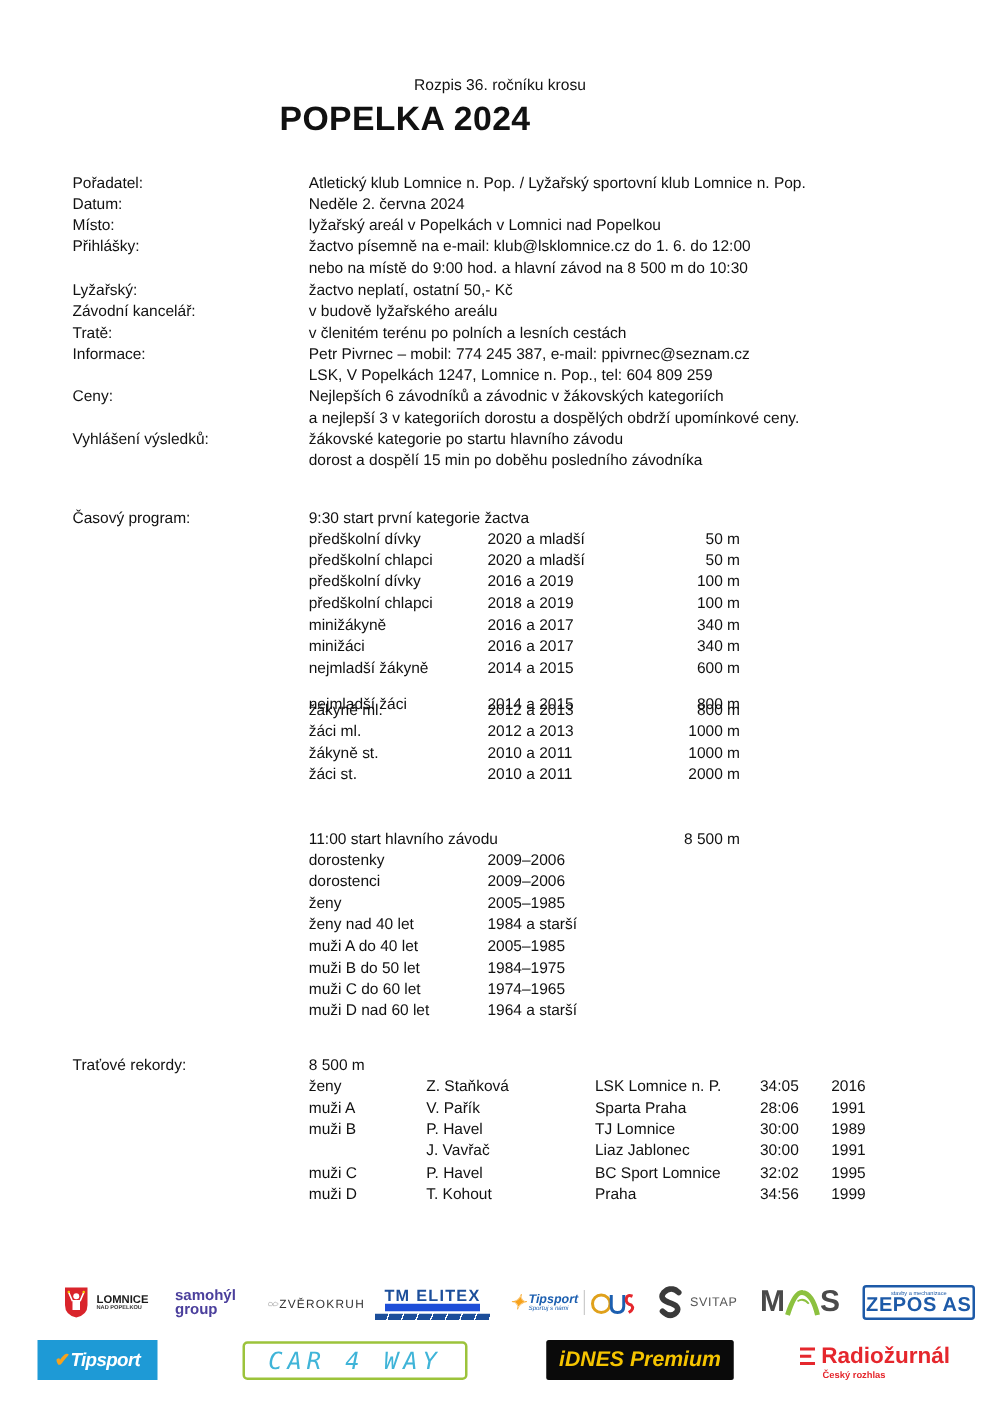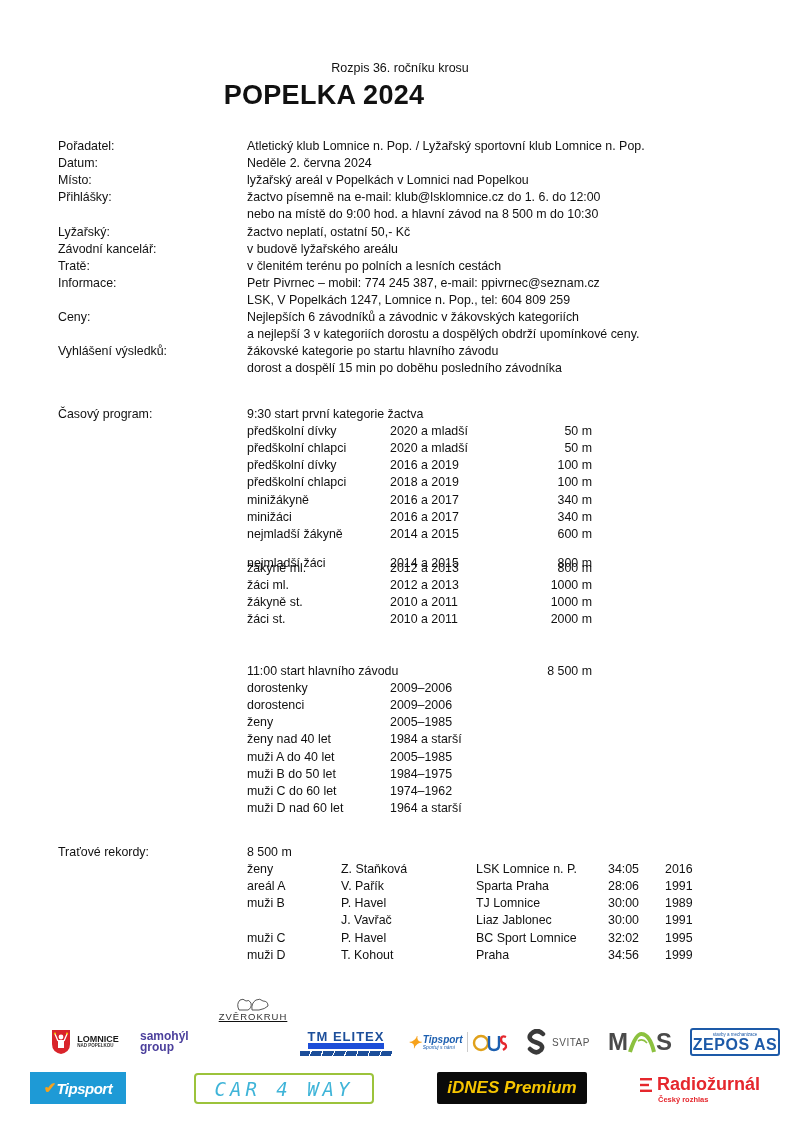--- a/index.html
+++ b/index.html
@@ -139,39 +139,39 @@
     <div class="row" style="top: 750px;">
       <div class="c1">muži A do 40 let</div>
       <div class="c2">2005–1985</div>
     </div>
     <div class="row" style="top: 767px;">
       <div class="c1">muži B do 50 let</div>
       <div class="c2">1984–1975</div>
     </div>
     <div class="row" style="top: 784px;">
       <div class="c1">muži C do 60 let</div>
-      <div class="c2">1974–1962</div>
+      <div class="c2">1974–1965</div>
     </div>
     <div class="row" style="top: 801px;">
       <div class="c1">muži D nad 60 let</div>
       <div class="c2">1964 a starší</div>
     </div>
   </div>
 <div id="records-section">
     <div class="abs lbl" style="top: 845px;">Traťové rekordy:</div>
     <div class="abs val" style="top: 845px;">8 500 m</div>
     <div class="row" style="top: 862px;">
       <div class="r1">ženy</div>
       <div class="r2">Z. Staňková</div>
       <div class="r3">LSK Lomnice n. P.</div>
       <div class="r4">34:05</div>
       <div class="r5">2016</div>
     </div>
     <div class="row" style="top: 879px;">
-      <div class="r1">areál A</div>
+      <div class="r1">muži A</div>
       <div class="r2">V. Pařík</div>
       <div class="r3">Sparta Praha</div>
       <div class="r4">28:06</div>
       <div class="r5">1991</div>
     </div>
     <div class="row" style="top: 896px;">
       <div class="r1">muži B</div>
       <div class="r2">P. Havel</div>
       <div class="r3">TJ Lomnice</div>
       <div class="r4">30:00</div>
@@ -212,21 +212,21 @@
     </svg>
     <div style="margin-left:6px;line-height:1;">
       <div style="font-size:9px;font-weight:bold;color:#1a1a1a;">LOMNICE</div>
       <div style="font-size:4.5px;font-weight:bold;color:#333;">NAD POPELKOU</div>
     </div>
   </div>
   <div class="logo" style="left:140px;top:1029px;width:62px;height:26px;flex-direction:column;align-items:flex-start;line-height:11px;">
     <span style="font-size:12px;font-weight:bold;color:#4b3f9c;">samohýl</span>
     <span style="font-size:12px;font-weight:bold;color:#4b3f9c;">group</span>
   </div>
-  <div class="logo" style="left:214px;top:993px;width:78px;height:32px;flex-direction:column;text-decoration:underline;">
+  <div class="logo" style="left:214px;top:1027px;width:78px;height:32px;flex-direction:row;">
     <svg width="36" height="14" viewBox="0 0 36 14">
       <path d="M4 13 Q1 7 5 3 Q8 1 11 4 Q14 2 16 6 Q17 11 13 13 Z" fill="none" stroke="#444" stroke-width="0.9"></path>
       <path d="M17 13 Q16 6 21 3 Q25 1 28 4 Q33 4 33 9 Q30 12 24 13 Z" fill="none" stroke="#444" stroke-width="0.9"></path>
     </svg>
     <span style="font-size:9.5px;letter-spacing:1px;color:#333;">ZVĚROKRUH</span>
   </div>
   <div class="logo" style="left:298px;top:1030px;width:96px;height:26px;flex-direction:column;">
     <span style="font-size:13px;font-weight:bold;color:#1c4e9a;letter-spacing:1px;line-height:13px;border-bottom:6px solid #1d4ed8;">TM ELITEX</span>
     <div style="width:92px;height:5px;margin-top:2px;background:repeating-linear-gradient(110deg,#1c4e9a 0 10px,#fff 10px 11px);"></div>
   </div>

